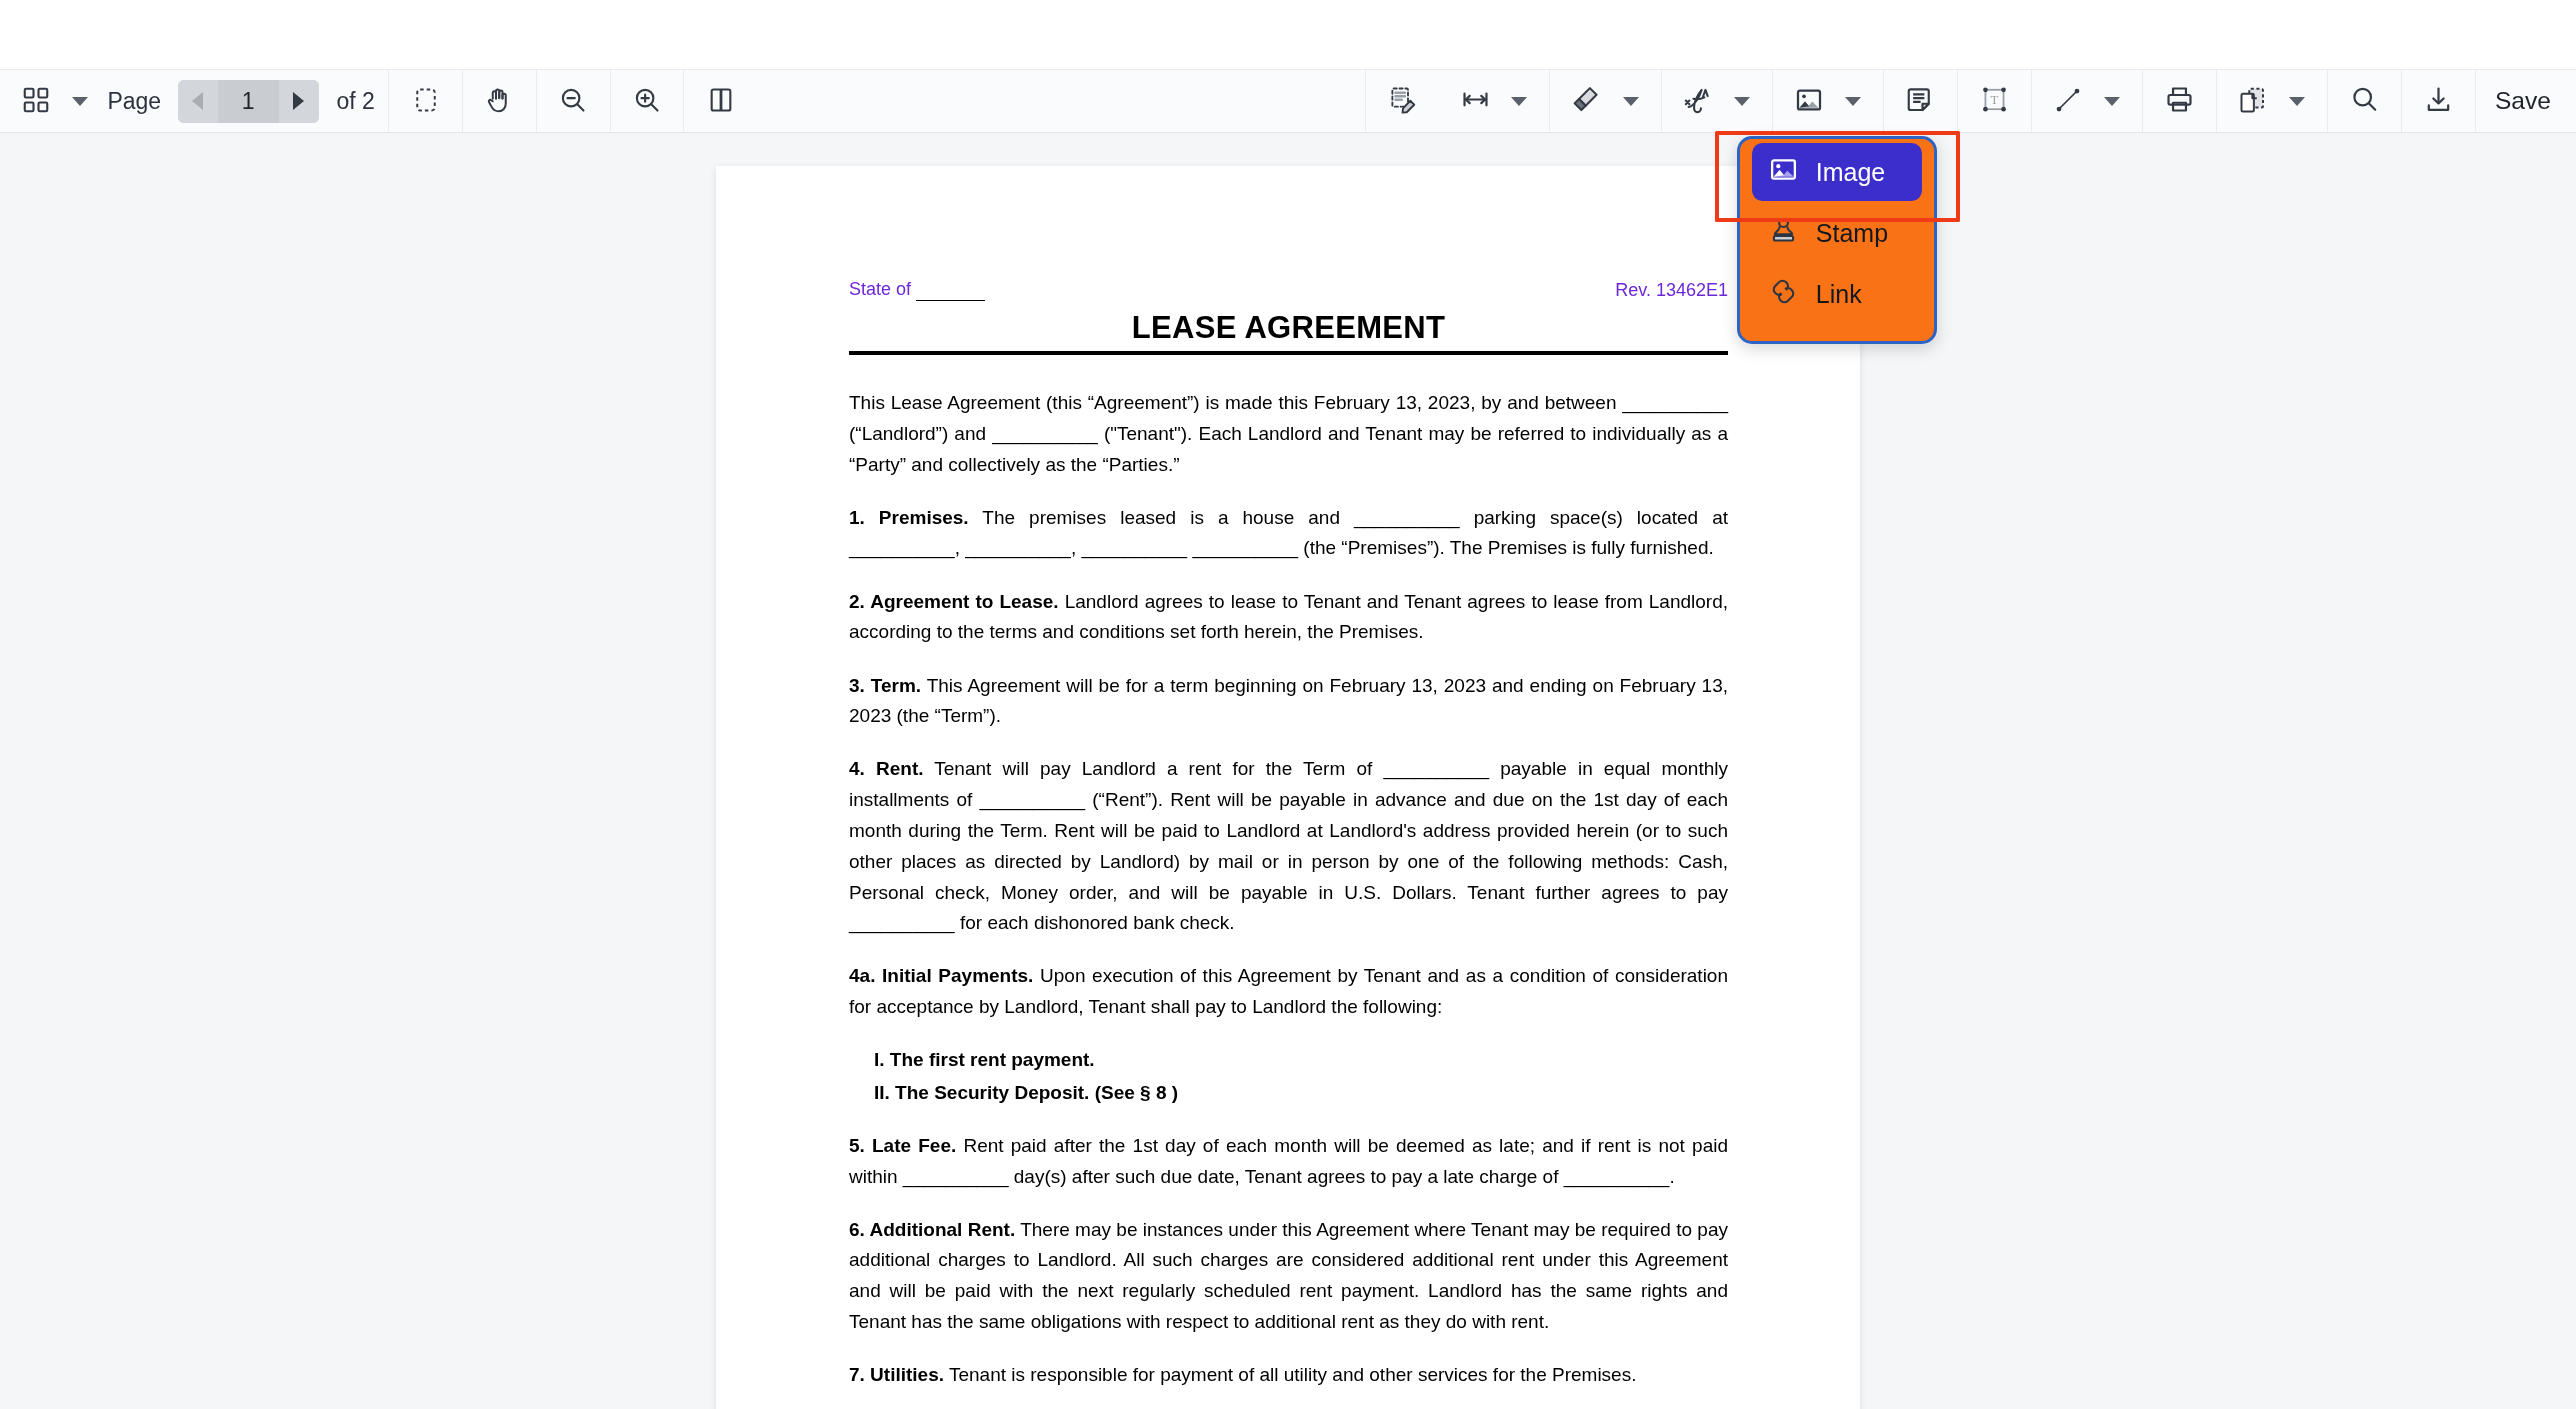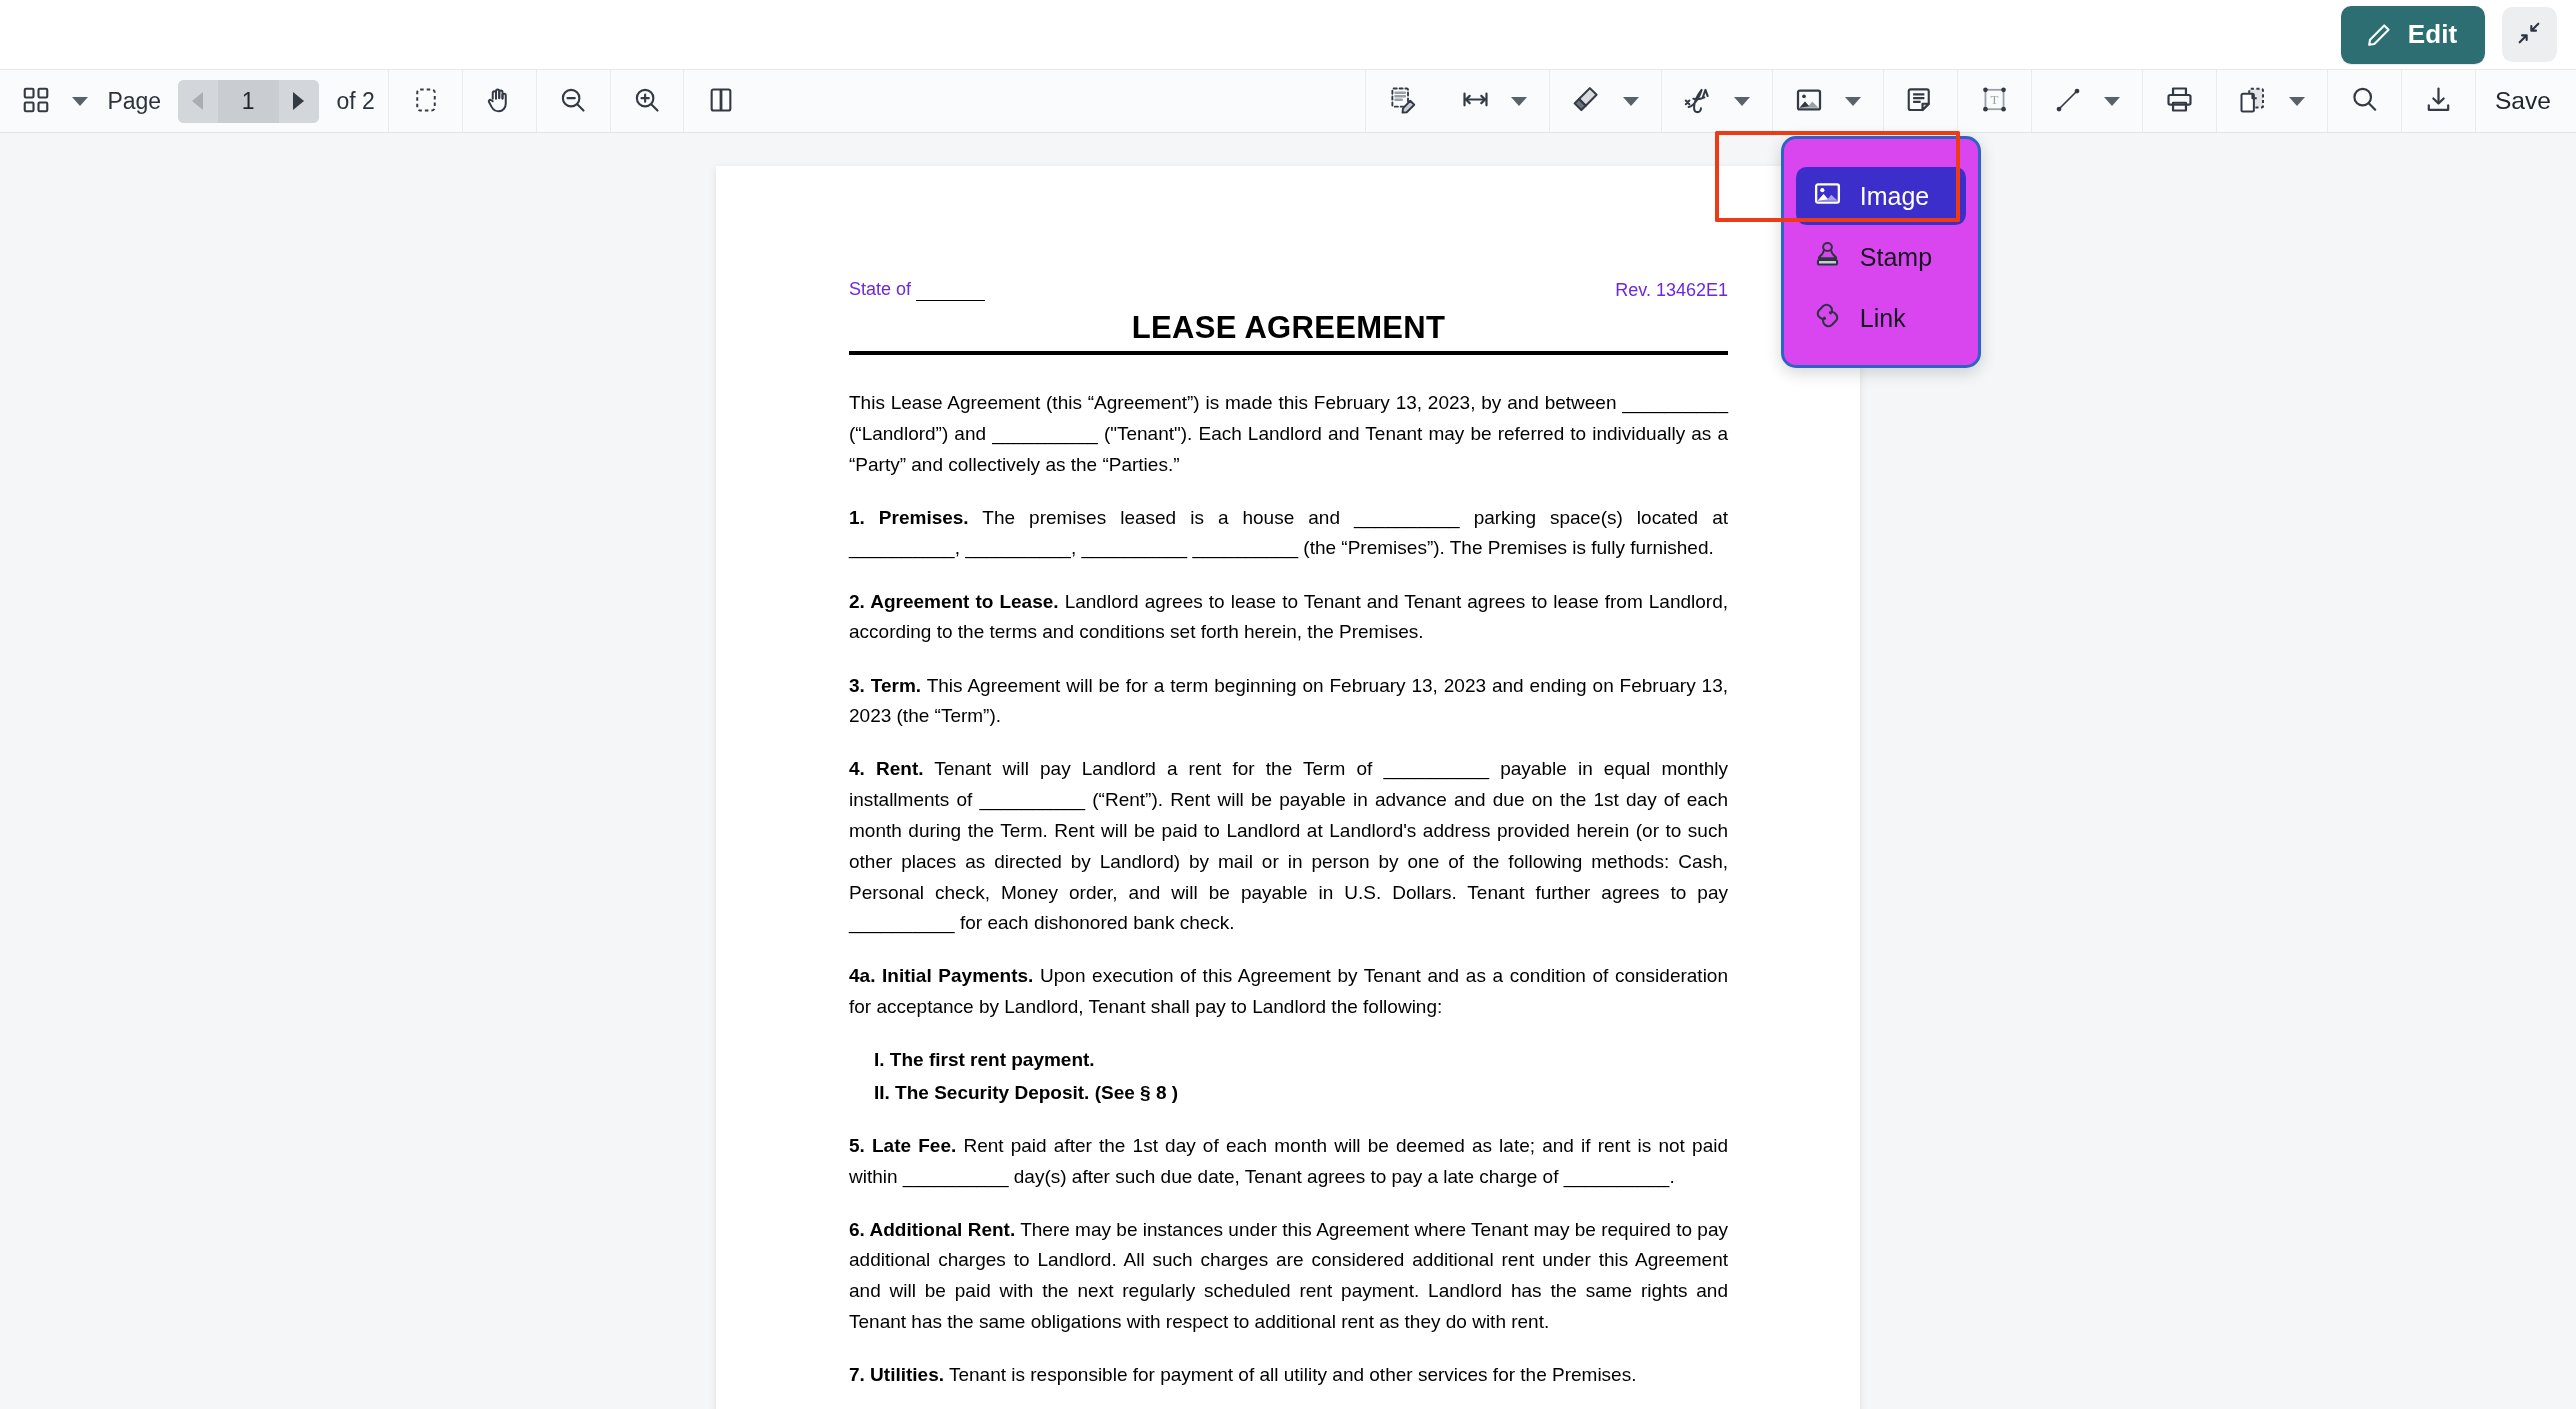--- a/index.html
+++ b/index.html
@@ -222,27 +222,26 @@
     line-height: 1.62;
   }
   ol.roman li { margin-bottom: 1.5px; font-weight: bold; }
 
   
   .dropdown {
     position: absolute;
     left: 1737px;
     top: 136px;
     width: 200px;
-    background: #d946ef;
+    background: #f97316;
     border: 3px solid #2c63c4;
     border-radius: 15px;
-    padding: 28px 12px 15px 12px;
+    padding: 4px 12px 15px 12px;
     box-shadow: 0 4.5px 16.4px rgba(0,0,0,.16);
     z-index: 40;
-    margin-left: 44px;
   }
   .dd-item {
     display: flex;
     align-items: center;
     gap: 16.4px;
     height: 58px;
     padding-left: 16.4px;
     border-radius: 10.4px;
     font-size: 25px;
     color: #14181e;
@@ -265,38 +264,20 @@
     border-radius: 1.5px;
     z-index: 50;
     pointer-events: none;
   }
 </style>
 </head>
 <body>
 
 <div id="app">
 
-  <div class="topbar">
-    <div class="edit-btn">
-      <span>
-        <svg width="28" height="28" viewBox="0 0 24 24" fill="none" stroke="#ffffff" stroke-width="1.8" stroke-linecap="round" stroke-linejoin="round">
-          <path d="M16.5 3.8l3.7 3.7L8 19.7 3.6 20.4l.7-4.4z"></path>
-        </svg>
-      </span>
-      <span>Edit</span>
-    </div>
-    <div class="collapse-btn">
-      <span>
-        <svg width="28" height="28" viewBox="0 0 24 24" fill="none" stroke="#2b3440" stroke-width="1.8" stroke-linecap="round" stroke-linejoin="round">
-          <path d="M20 4l-6 6M14 10h4M14 10V6"></path>
-          <path d="M4 20l6-6M10 14H6M10 14v4"></path>
-        </svg>
-      </span>
-    </div>
-  </div>
 
   <div class="toolbar">
 
     <div class="tb-left">
 
       <div class="tb-group">
         <div class="tb-btn">
           <span>
             <svg width="30" height="30" viewBox="0 0 24 24" fill="none" stroke="#343a44" stroke-width="1.7">
               <rect x="3" y="3" width="7" height="7" rx="1"></rect>

